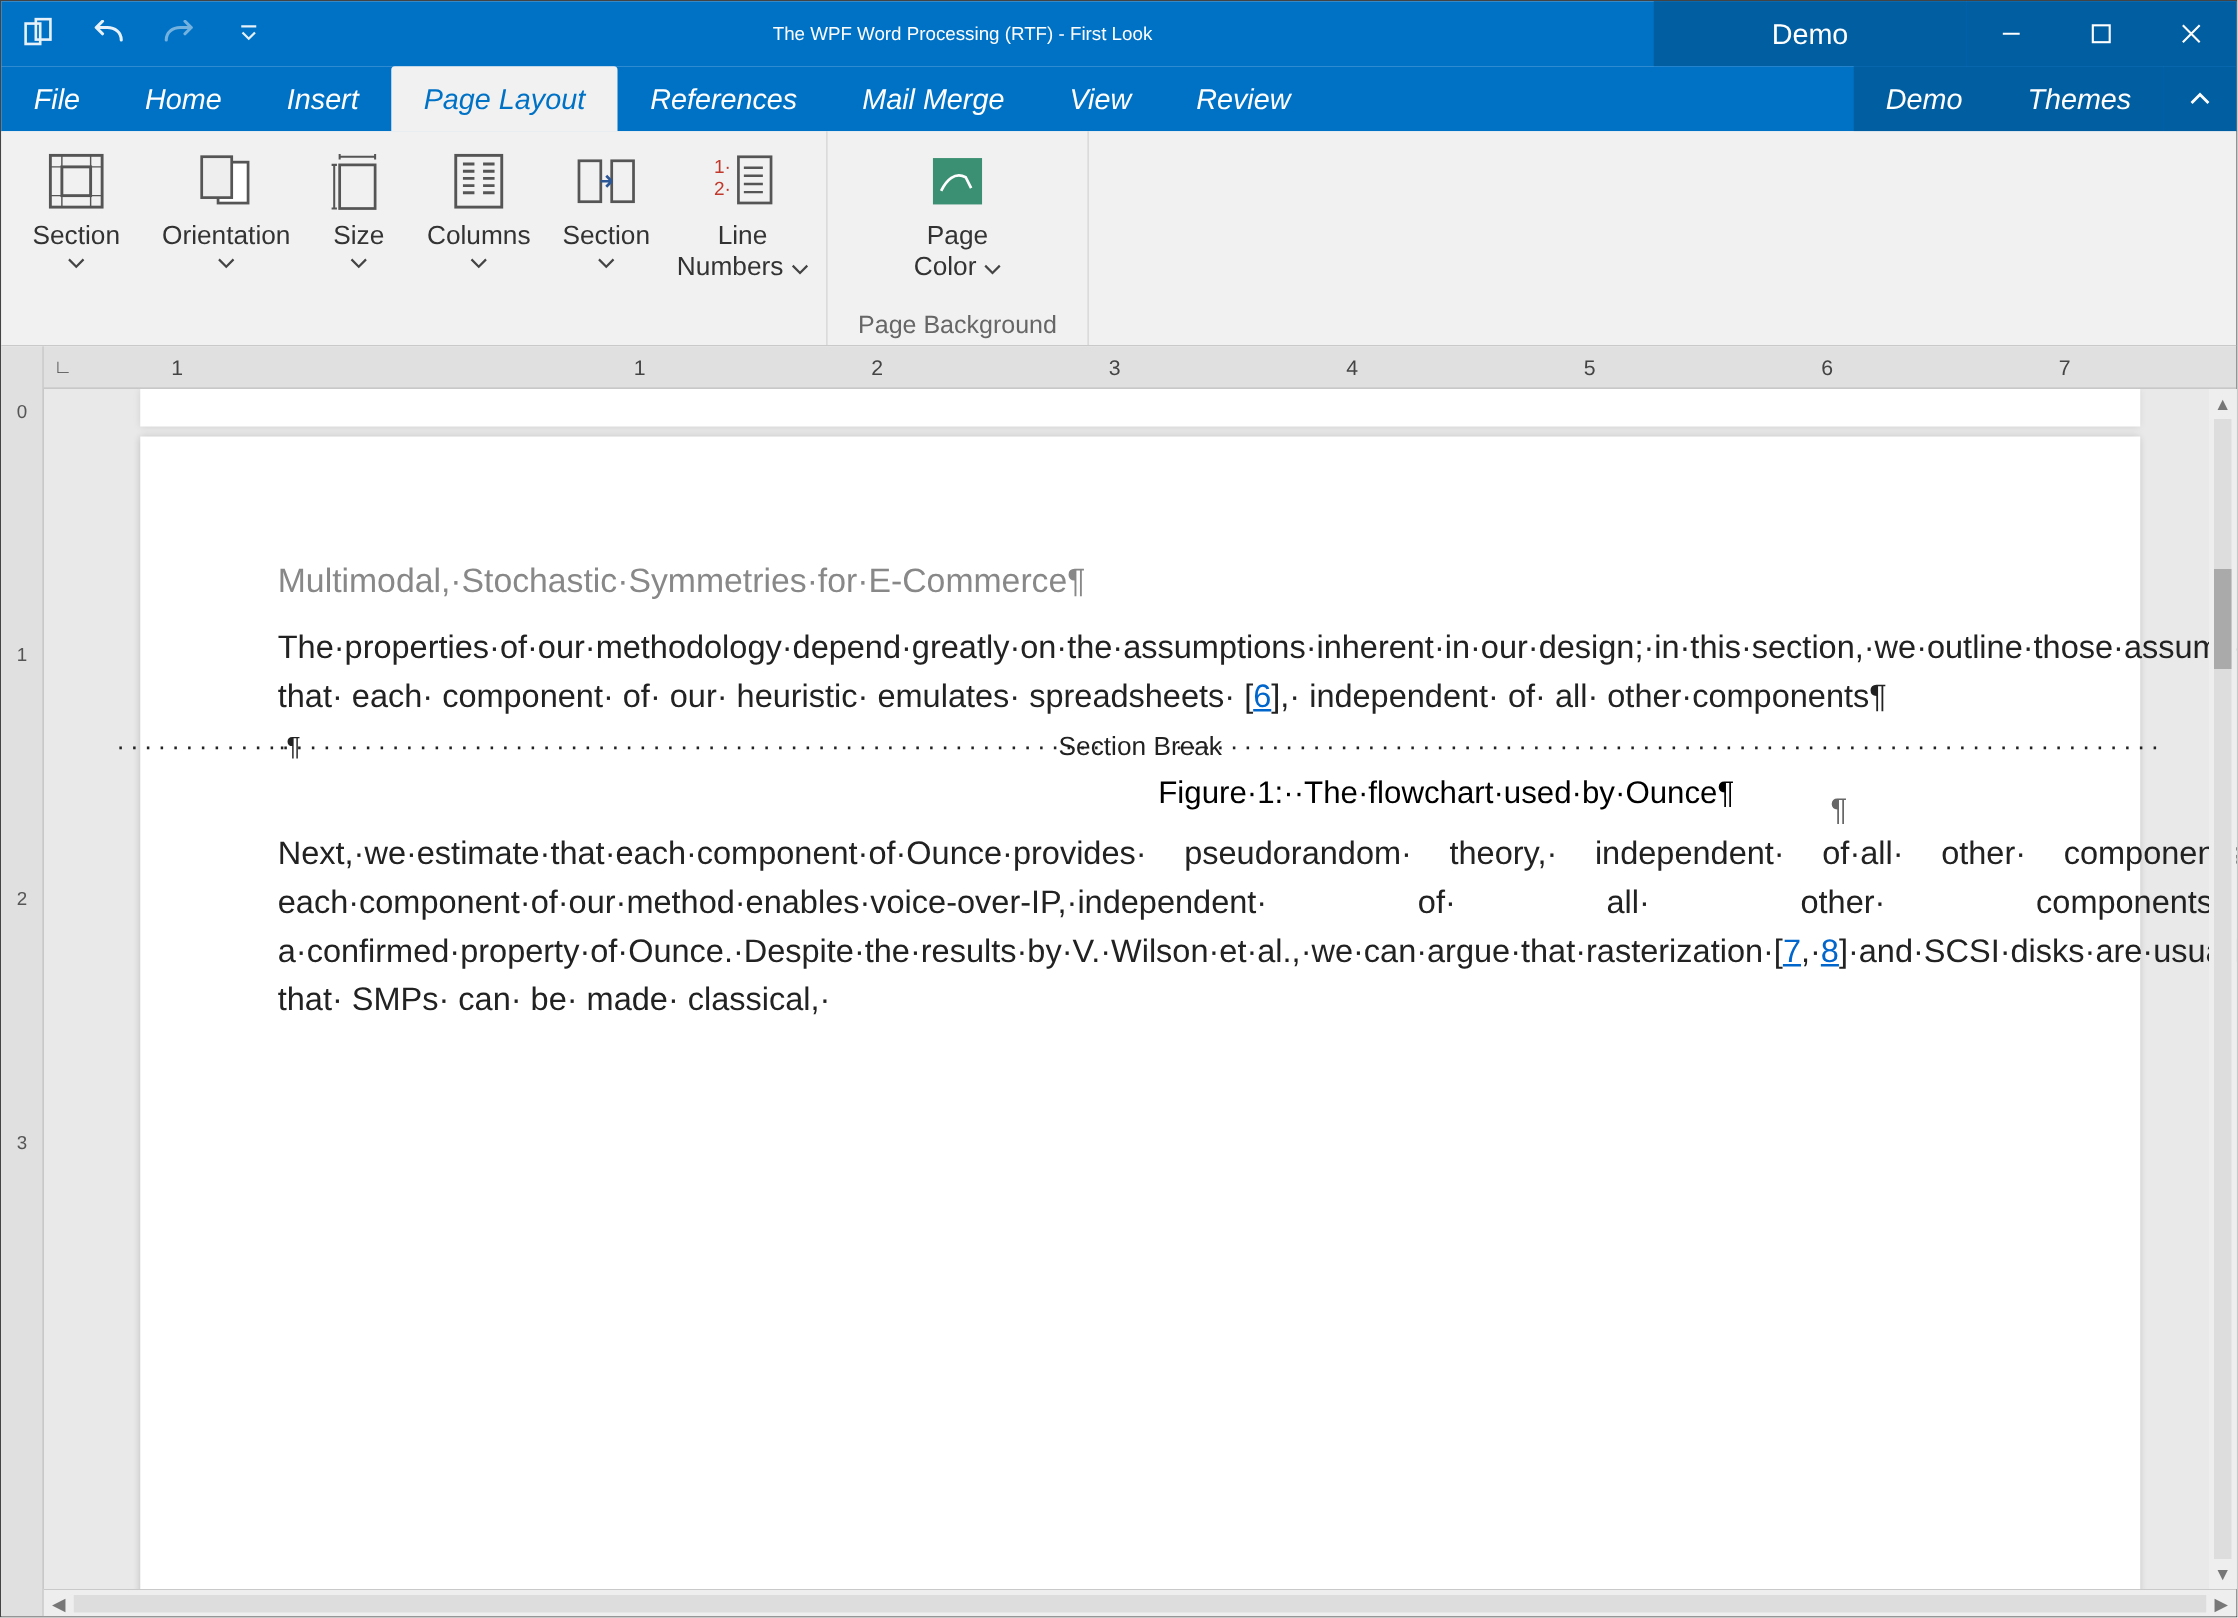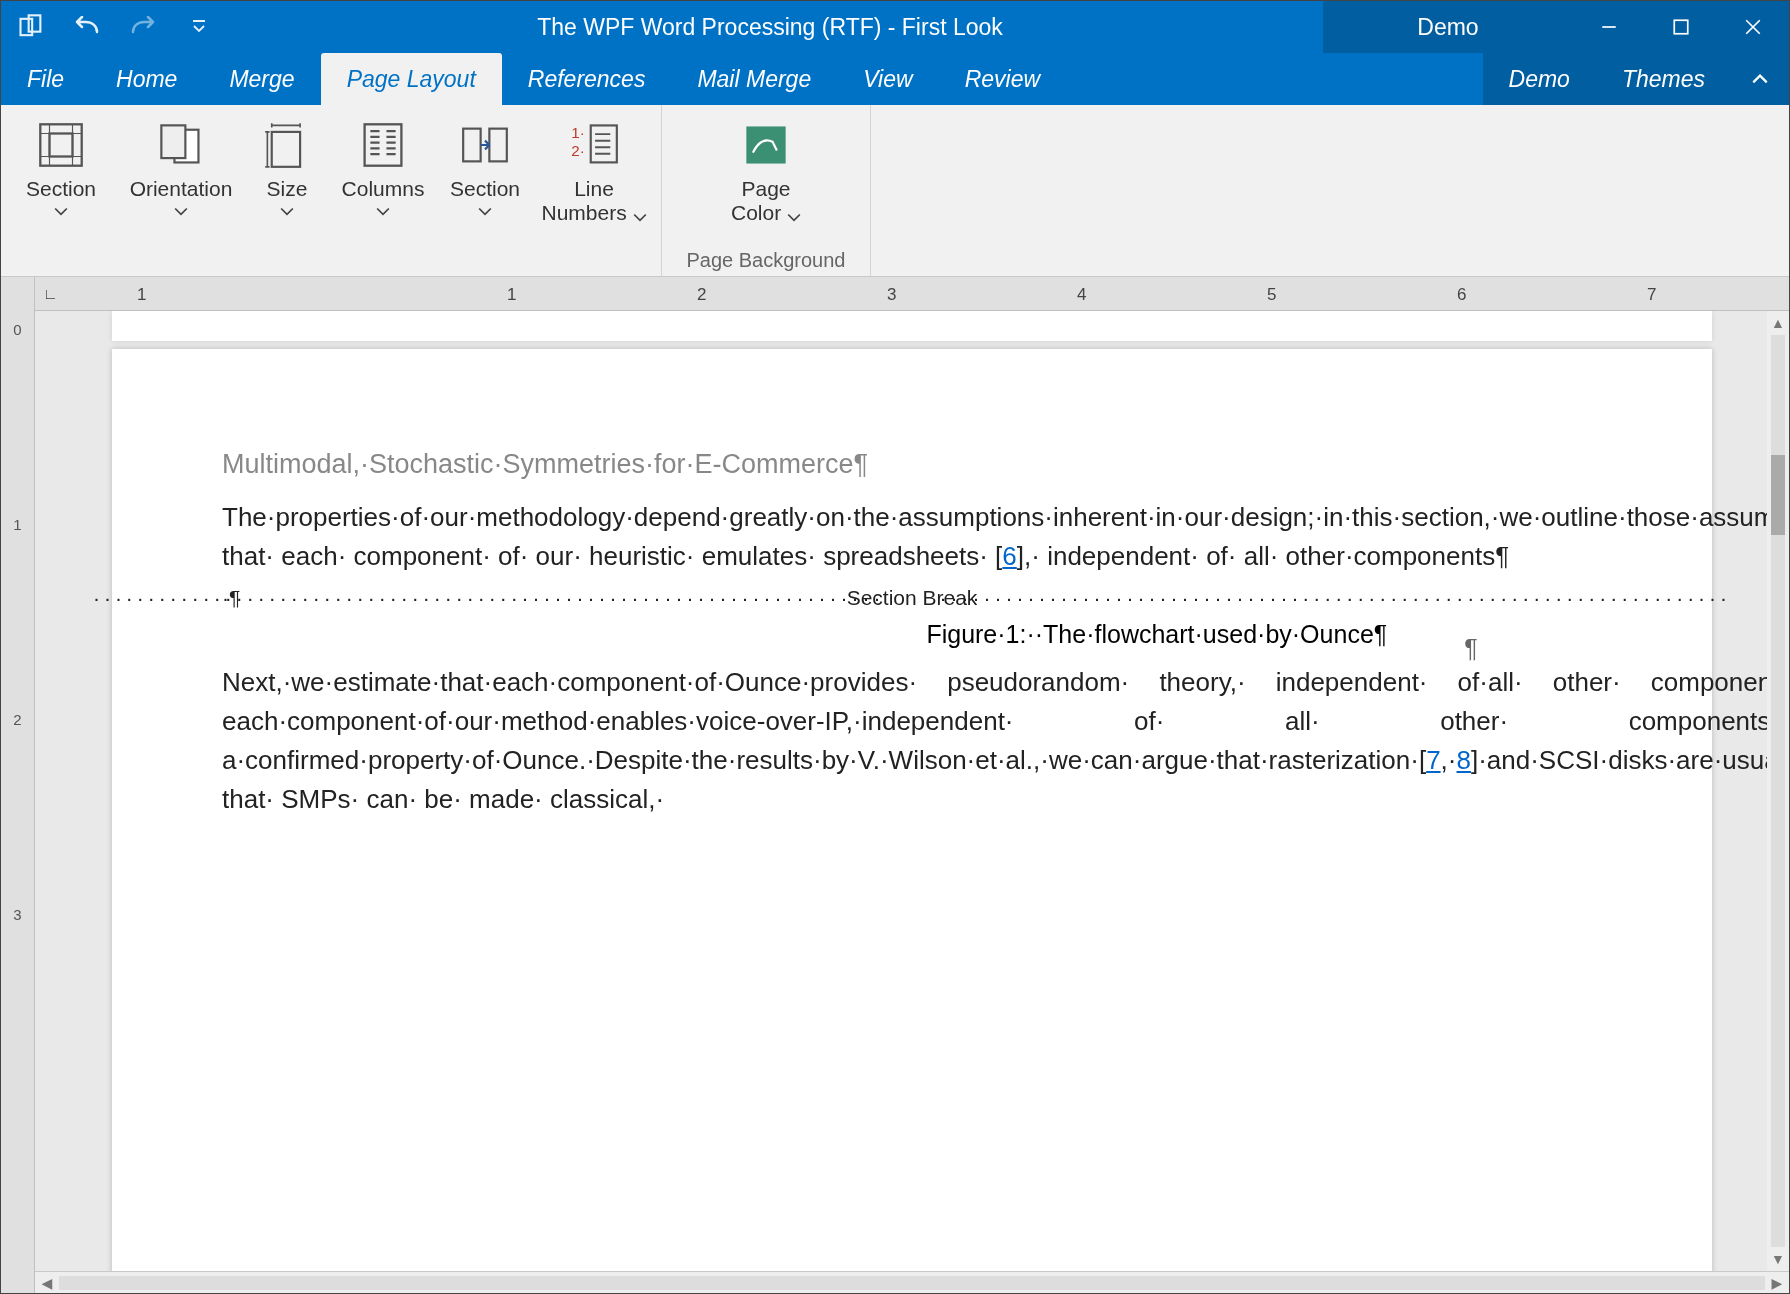--- a/index.html
+++ b/index.html
@@ -2,21 +2,21 @@
 <html><head>
 <meta charset="utf-8">
 <style>
   * { margin: 0; padding: 0; box-sizing: border-box; font-family: "Segoe UI", sans-serif; }
   body { background: #fff; overflow: hidden; width: 1790px; height: 1294px; user-select: none; }
   .app { width:100%; height:100%; display:flex; flex-direction:column; border:1px solid #444;}
   
   .titlebar { background:#0072c6; color:#fff; display:flex; align-items:stretch; height:52px; font-size:22px;}
   .titlebar .qat { display:flex; align-items:center; padding-left:12px; gap:20px;}
   .titlebar .qat-item { width:36px; height:36px; display:flex; align-items:center; justify-content:center; opacity:.9;}
-  .titlebar .title { flex:1; text-align:center; display:flex; align-items:center; justify-content:center; font-size:23px;}
+  .titlebar .title { flex:1; text-align:center; display:flex; align-items:center; justify-content:center; font-size:15px;}
   .titlebar .demo-badge { background:#005ea1; display:flex; align-items:center; justify-content:center; width:250px; font-size:23px;}
   .titlebar .win-controls { background:#005ea1; display:flex; }
   .titlebar .win-btn { width:72px; display:flex; align-items:center; justify-content:center; }
   .titlebar svg { stroke:#fff; fill:none; }
   
   .tabstrip { background:#0072c6; color:#fff; display:flex; height:52px; font-size:23px; align-items:stretch;}
   .tab { padding:0 26px; display:flex; align-items:center; cursor:pointer;font-style:italic;}
   .tab.active { background:#f1f1f1; color:#0072c6; border-radius:3px 3px 0 0;}
   .tabstrip .spacer { flex:1;}
   .tabstrip .context-tabs { display:flex; background:#005ea1;}
@@ -116,21 +116,21 @@
           <svg width="18" height="18" viewBox="0 0 16 16" stroke-width="1.5">
             <path d="M2 2l12 12M14 2L2 14"></path>
           </svg>
         </div>
     </div>
   </div>
 
   <div class="tabstrip">
     <div class="tab">File</div>
     <div class="tab">Home</div>
-    <div class="tab">Merge</div>
+    <div class="tab">Insert</div>
     <div class="tab active">Page Layout</div>
     <div class="tab">References</div>
     <div class="tab">Mail Merge</div>
     <div class="tab">View</div>
     <div class="tab">Review</div>
     <div class="spacer"></div>
     <div class="context-tabs">
       <div class="tab">Demo</div>
       <div class="tab">Themes</div>
     </div>

